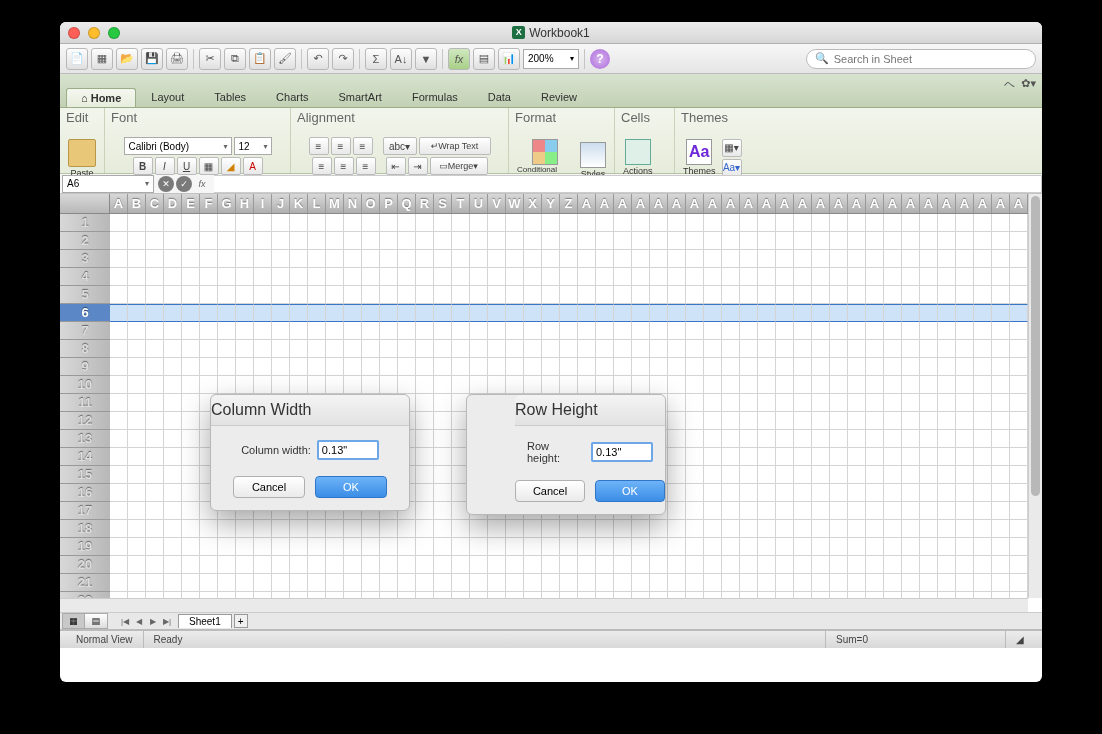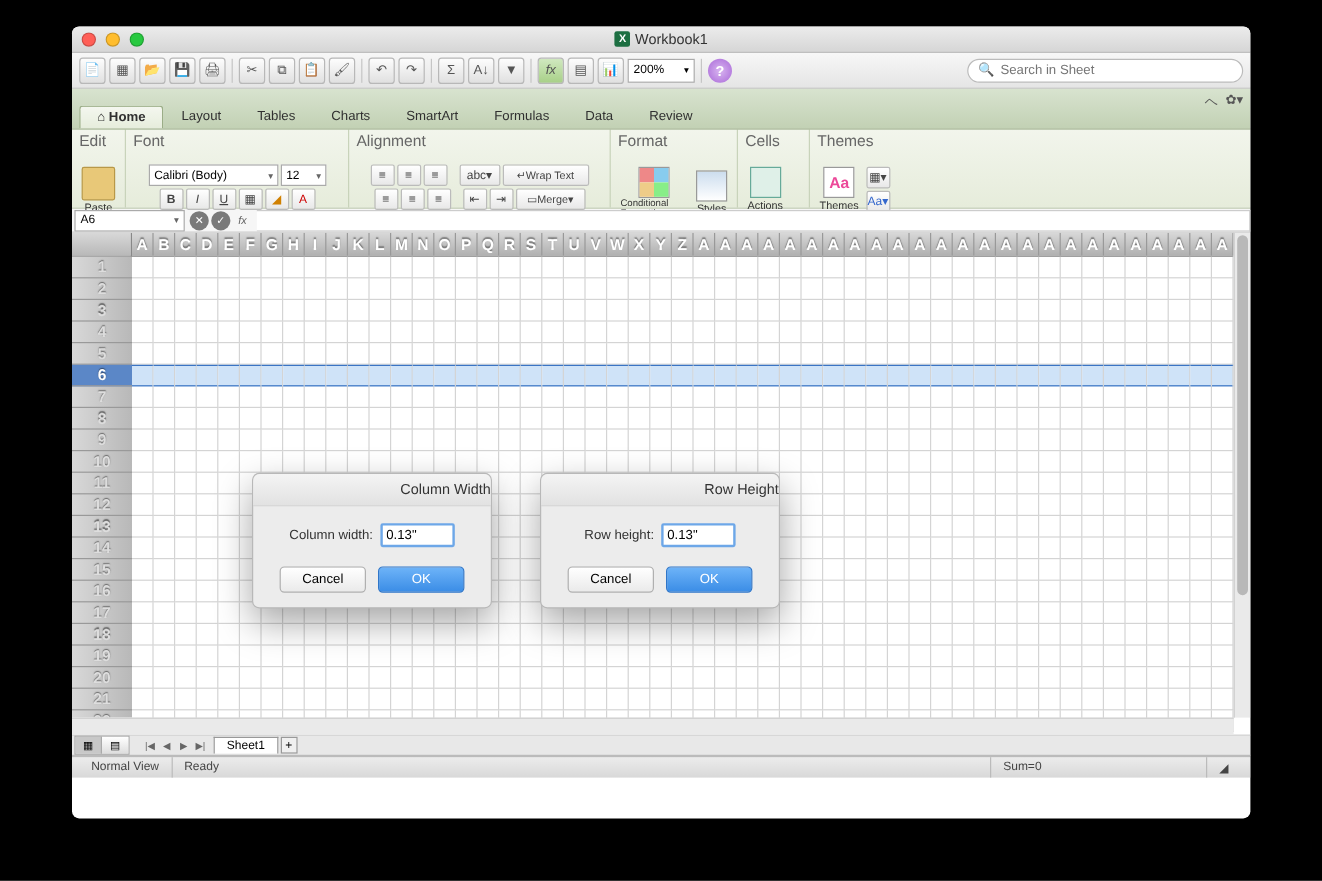--- a/index.html
+++ b/index.html
@@ -66,21 +66,21 @@
   .viewbtn.active{background:#c8c8c8;}
   .navbtns{display:flex;margin-left:10px;gap:0;}
   .navbtn{width:14px;height:14px;font-size:8px;color:#666;display:flex;align-items:center;justify-content:center;}
   .sheettab{background:#fff;border:1px solid #999;border-bottom:none;padding:1px 10px;font-size:10px;margin-left:4px;}
   .addsheet{width:14px;height:14px;border:1px solid #999;background:#f0f0f0;display:flex;align-items:center;justify-content:center;font-size:10px;margin-left:2px;}
   
   .statusbar{height:18px;background:linear-gradient(#ececec,#d8d8d8);display:flex;align-items:center;font-size:10px;color:#444;padding:0 6px;border-top:1px solid #bbb;}
   .statusbar .seg{border-right:1px solid #bbb;padding:0 10px;height:100%;display:flex;align-items:center;}
   
   .dialog{position:absolute;width:200px;background:#ececec;border:1px solid #b8b8b8;border-radius:6px;box-shadow:0 12px 30px rgba(0,0,0,0.35);padding:0;}
-  .dialog .dtitle{text-align:right;font-size:12px;padding:6px 0;color:#333;background:linear-gradient(#f4f4f4,#e2e2e2);border-bottom:1px solid #ccc;border-radius:6px 6px 0 0;}
+  .dialog .dtitle{text-align:left;font-size:16px;padding:6px 0;color:#333;background:linear-gradient(#f4f4f4,#e2e2e2);border-bottom:1px solid #ccc;border-radius:6px 6px 0 0;}
   .dialog .dbody{padding:14px 12px 6px 12px;display:flex;align-items:center;gap:6px;font-size:11px;color:#333;justify-content:center;}
   .dialog input{width:62px;height:20px;border:2px solid #6da7e8;border-radius:2px;font-size:11px;padding:0 3px;outline:none;}
   .dialog .dbtns{display:flex;justify-content:center;gap:10px;padding:10px 0 12px 0;}
   .dbtn{width:72px;height:22px;border-radius:4px;font-size:11px;border:1px solid #b0b0b0;background:linear-gradient(#fff,#eaeaea);}
   .dbtn.primary{background:linear-gradient(#6db3f8,#3b8de6);color:#fff;border:1px solid #2f76c9;}
   .helpbtn{width:20px;height:20px;border-radius:50%;background:radial-gradient(#d8b5f0,#a968d8);color:#fff;font-size:12px;font-weight:bold;display:flex;align-items:center;justify-content:center;}
 </style>
 </head>
 <body>
 
@@ -239,21 +239,21 @@
           <div style="width:26px;height:26px;border:1px solid #6a9;background:#dff0e8;"></div>
           <span>Actions</span>
         </div>
       </div>
     </div>
 
     <div class="group" style="width:110px;border-right:none;">
       <div class="group-title">Themes</div>
       <div class="group-body">
         <div class="bigbtn">
-          <div style="width:26px;height:26px;border:1px solid #999;color:#ec4899;font-size:13px;font-weight:bold;display:flex;align-items:center;justify-content:center;background:#fff;">Aa</div>
+          <div style="width:26px;height:26px;border:1px solid #999;color:#6d28d9;font-size:16px;font-weight:bold;display:flex;align-items:center;justify-content:center;background:#fff;">Aa</div>
           <span>Themes</span>
         </div>
         <div class="rowstack">
           <div class="minibtn">▦▾</div>
           <div class="minibtn" style="color:#36c;">Aa▾</div>
         </div>
       </div>
     </div>
   </div>
 
@@ -1550,21 +1550,21 @@
     <div class="dbody">
       <span>Column width:</span>
       <input value="0.13&quot;" style="">
     </div>
     <div class="dbtns">
       <button class="dbtn">Cancel</button>
       <button class="dbtn primary">OK</button>
     </div>
   </div>
 
-  <div class="dialog" style="left:390px;top:372px;">
+  <div class="dialog" style="left:406px;top:372px;padding-left:48px;">
     <div class="dtitle">Row Height</div>
     <div class="dbody">
       <span>Row height:</span>
       <input value="0.13&quot;" style="">
     </div>
     <div class="dbtns">
       <button class="dbtn">Cancel</button>
       <button class="dbtn primary">OK</button>
     </div>
   </div>

